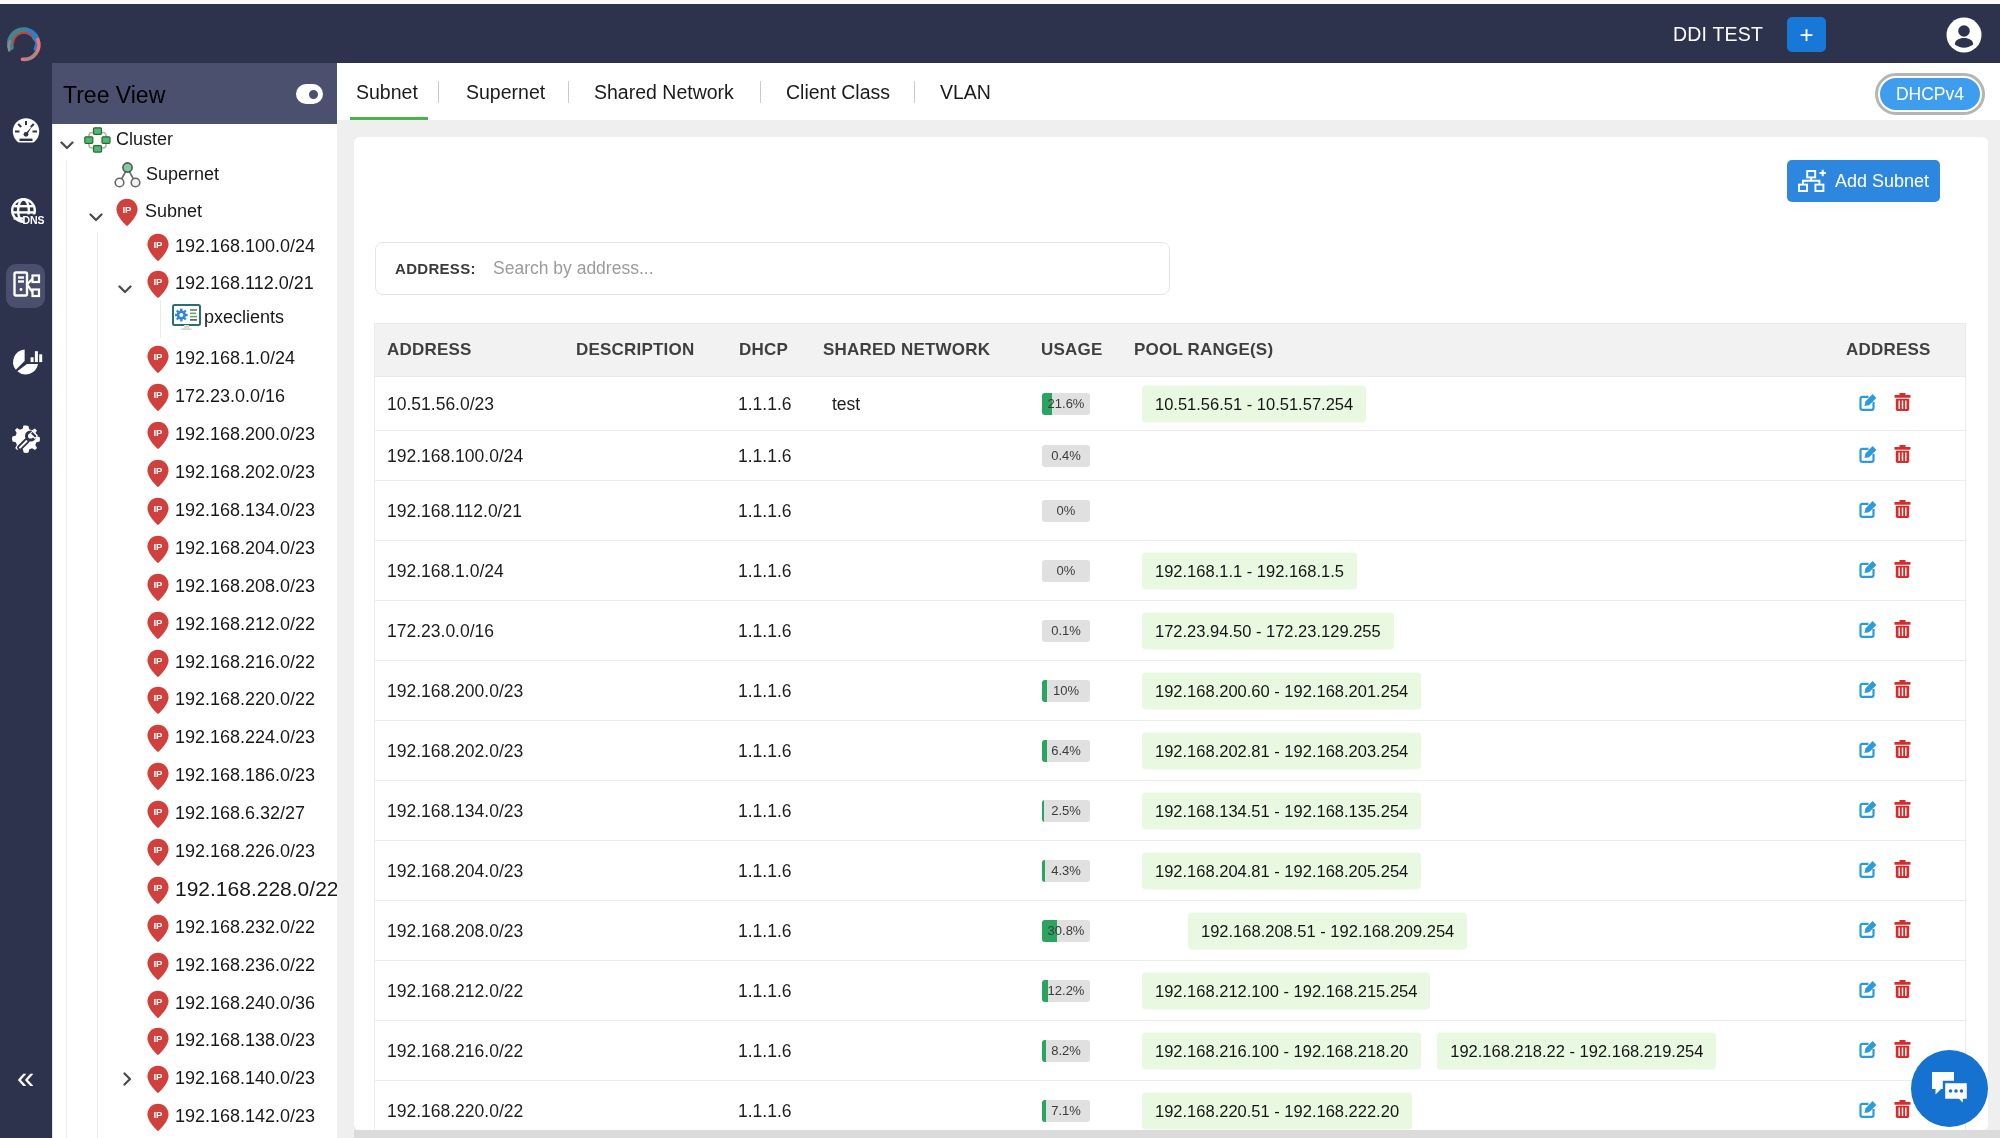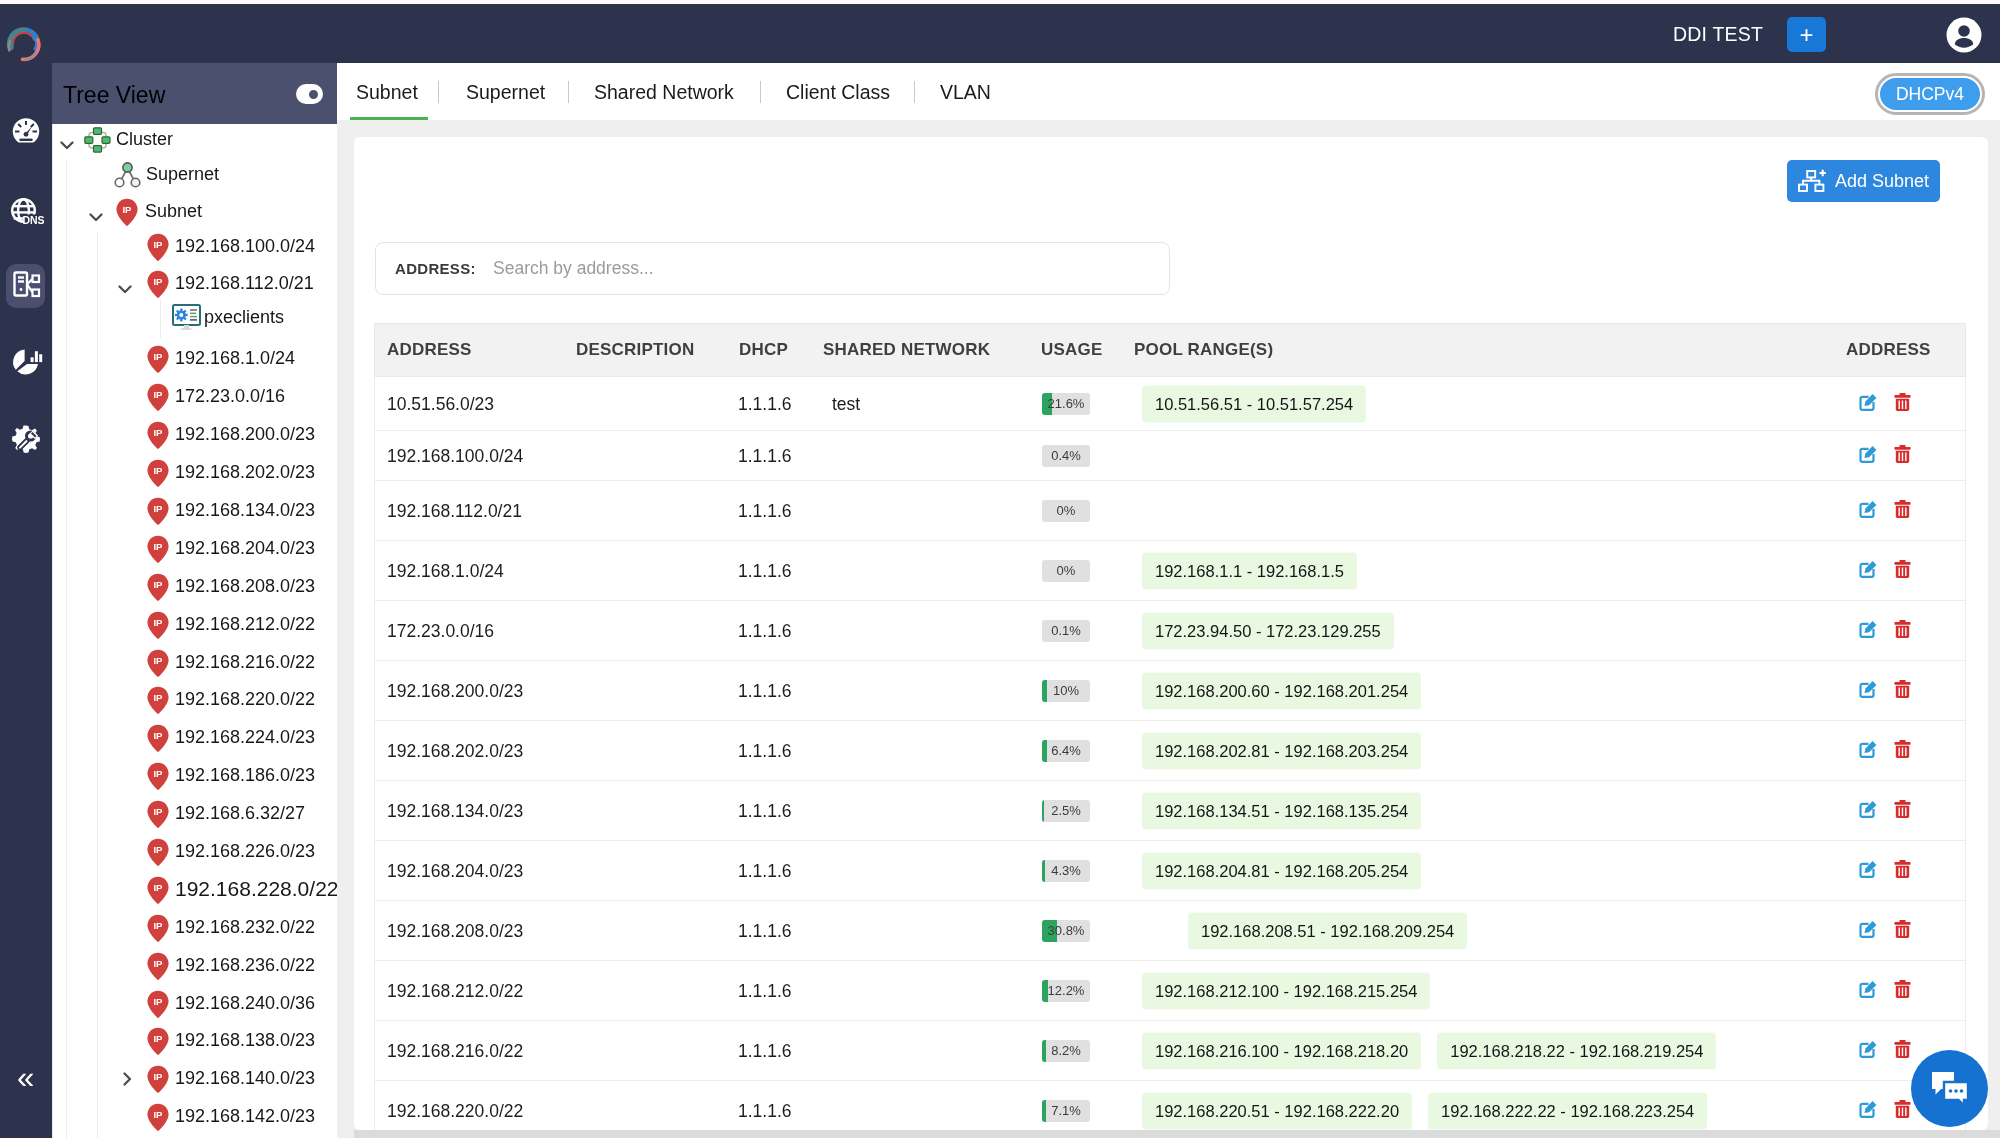--- a/index.html
+++ b/index.html
@@ -458,21 +458,20 @@
       </div>
 <div style="position:absolute;left:20px;top:944px;width:1592px;height:60px;border-bottom:1px solid #ececec">
         <div class="ct" style="left:13px">192.168.220.0/22</div>
         <div class="ct" style="left:364px">1.1.1.6</div>
         <div style="position:absolute;left:668px;top:50%;transform:translateY(-50%);width:48px;height:22px;background:#e0e0e0;border-radius:3px;overflow:hidden">
 <div style="position:absolute;left:0;top:0;bottom:0;width:4px;background:#2aa45f"></div>
 <div style="position:absolute;inset:0;display:flex;align-items:center;justify-content:center;font-size:13px;color:#3c3c3c">7.1%</div>
         </div>
         <div style="position:absolute;left:768px;top:50%;transform:translateY(-50%);display:flex;gap:16px">
           <div class="chip">192.168.220.51 - 192.168.222.20</div>
-          <div class="chip">192.168.222.22 - 192.168.223.254</div>
         </div>
         <div style="position:absolute;left:1485px;top:50%;transform:translateY(-50%)"><svg width="19" height="19" viewBox="0 0 19 19" style="flex:none">
             <path d="M14.5 9.5 v6 a1.8 1.8 0 0 1 -1.8 1.8 H3.3 a1.8 1.8 0 0 1 -1.8 -1.8 V6.1 a1.8 1.8 0 0 1 1.8 -1.8 h6.2" fill="none" stroke="#2d9bd8" stroke-width="2.2"></path>
             <path d="M13.6 1.6 l3.8 3.8 -7.3 7.3 -4.6 0.9 0.9 -4.6 Z" fill="#2d9bd8"></path>
           </svg></div>
         <div style="position:absolute;left:1520px;top:50%;transform:translateY(-50%)"><svg width="17" height="19" viewBox="0 0 17 19" style="flex:none">
             <g fill="#d62c2c">
               <rect x="0.5" y="2.6" width="16" height="2.6" rx="0.5"></rect>
               <path d="M5.5 0.6 h6 v2 h-6 Z"></path>
               <path d="M1.8 6.2 h13.4 v10.6 a1.8 1.8 0 0 1 -1.8 1.8 H3.6 a1.8 1.8 0 0 1 -1.8 -1.8 Z"></path>

